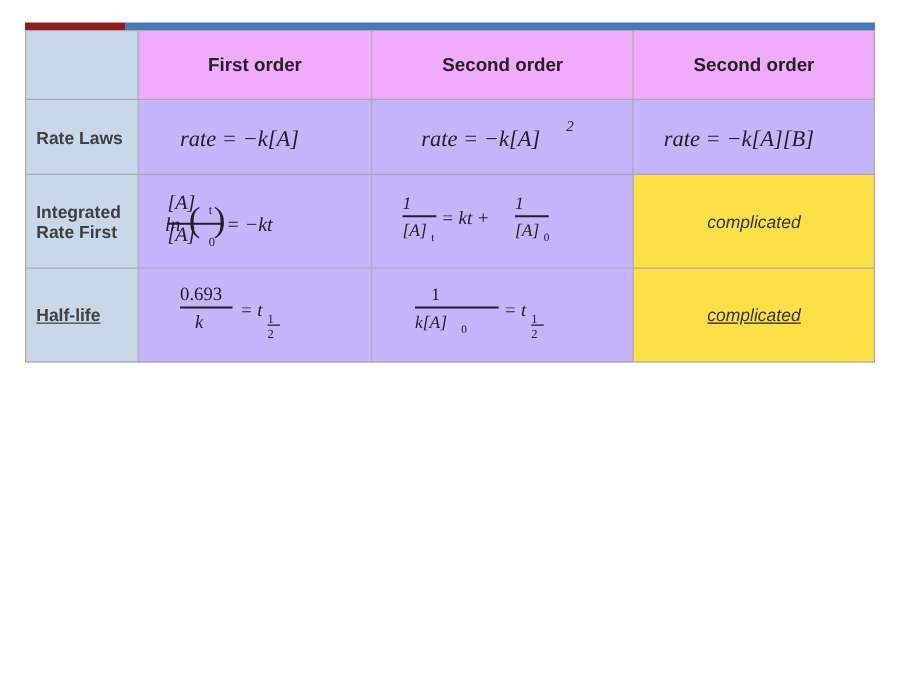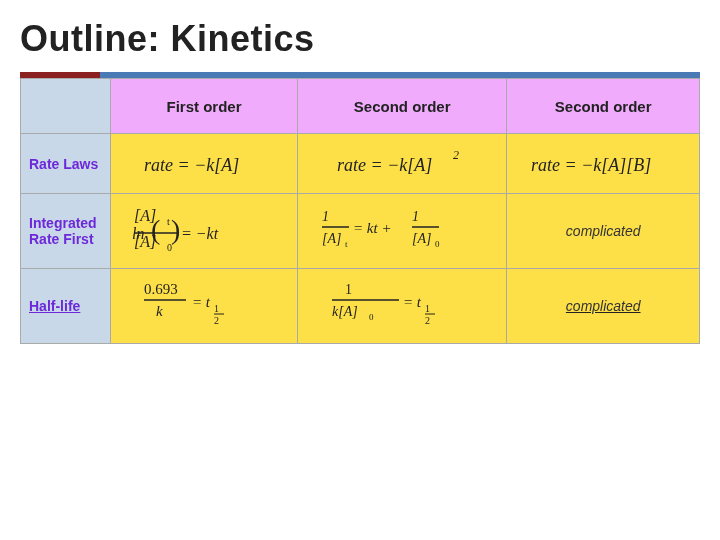--- a/index.html
+++ b/index.html
@@ -65,29 +65,29 @@
 
     thead tr th:first-child {
       background: #c8d8e8;
     }
 
     
     .row-label {
       background: #c8d8e8;
       font-weight: bold;
       font-size: 14px;
-      color: #6d28d9;
+      color: #404040;
       text-align: left;
       width: 90px;
       vertical-align: middle;
     }
 
     
     .data-cell {
-      background: #fde047;
+      background: #c4b5fd;
       height: 70px;
       margin-left: 25px;
     }
 
     .data-cell-white {
       background: #fff;
       height: 70px;
     }
 
     .complicated-cell {
@@ -112,21 +112,20 @@
     .complicated-text {
       font-size: 14px;
       color: #333;
       font-style: italic;
     }
   </style>
 </head>
 <body>
 
 <div class="page">
-  <h1>Outline: Kinetics</h1>
   <div class="title-bar">
     <div class="title-bar-left"></div>
     <div class="title-bar-right"></div>
   </div>
 
   <table>
     <thead>
       <tr>
         <th class="row-label"></th>
         <th>First order</th>

